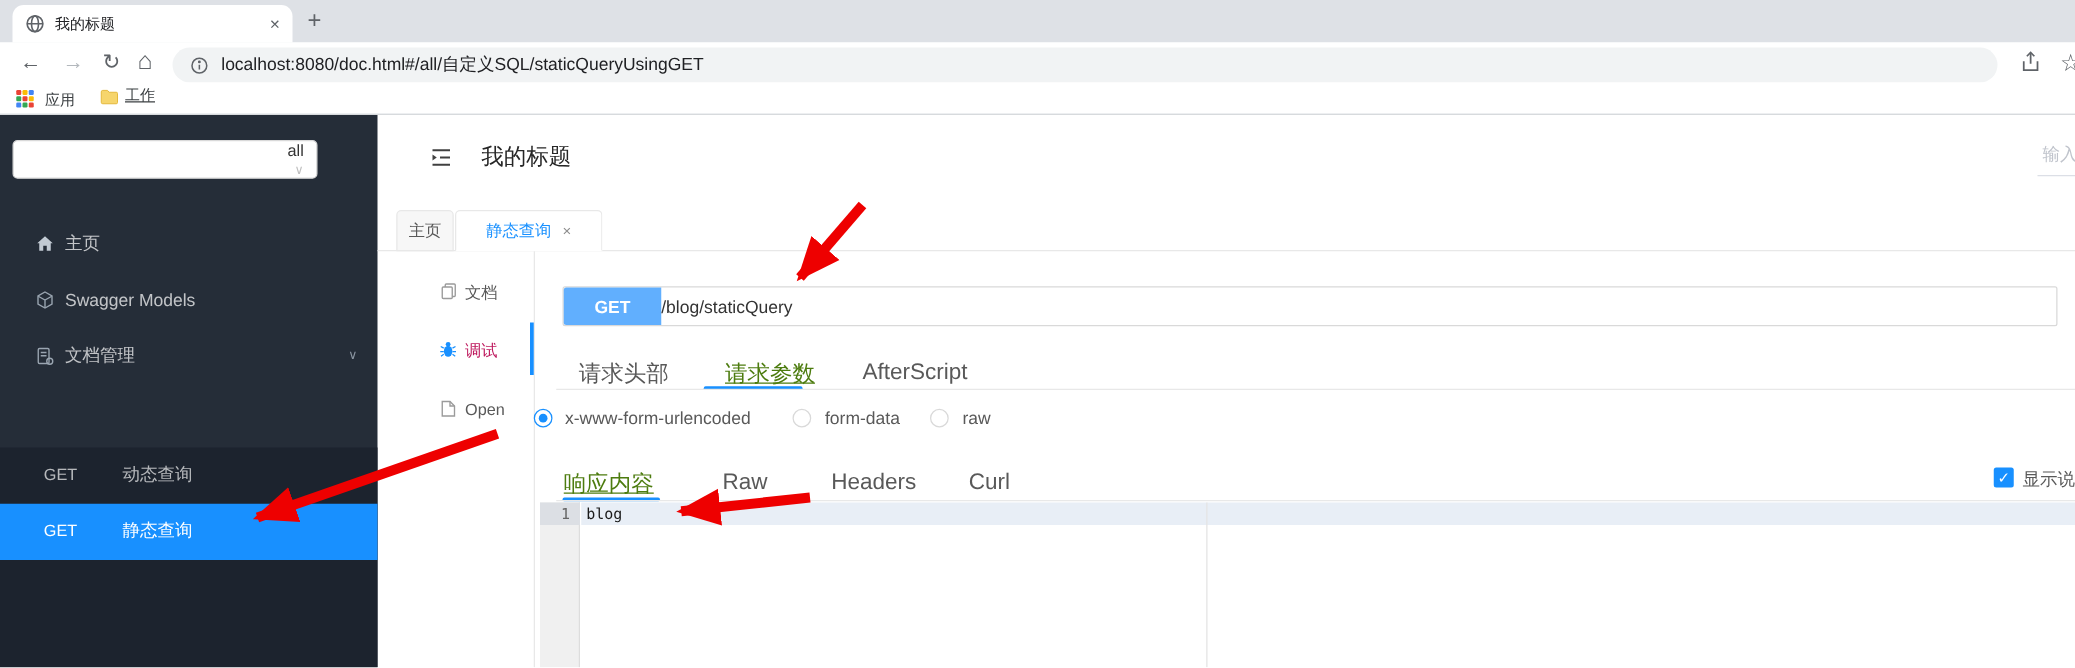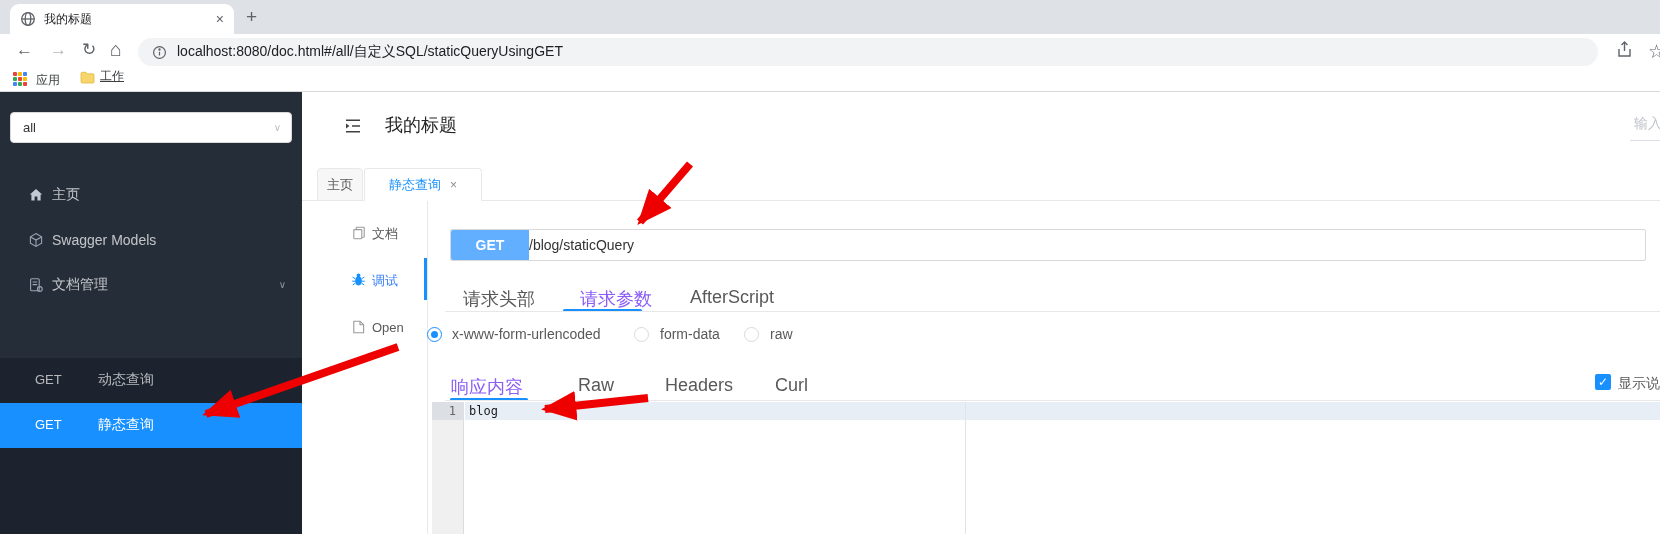--- a/index.html
+++ b/index.html
@@ -18,23 +18,23 @@
   .navico.dis{color:#b3b8bd;}
   .urlbar{left:138px;top:38px;width:1460px;height:28px;border-radius:14px;background:#f1f3f4;
           display:flex;align-items:center;padding:0 14px;box-sizing:border-box;}
   .urltext{font-size:14px;color:#202124;margin-left:10px;white-space:nowrap;}
   .bookmarks{left:0;top:66px;width:1660px;height:25px;background:#fff;border-bottom:1px solid #d7dadd;}
   .bmk{font-size:12px;color:#3c4043;}
   .grid9{display:grid;grid-template-columns:repeat(3,4px);grid-gap:1px;}
   .grid9 i{width:4px;height:4px;border-radius:1px;display:block;}
   
   .sidebar{left:0;top:92px;width:302px;height:442px;background:#252d38;}
-  .gsel{left:10px;top:20px;width:282px;height:31px;background:#fff;border:1px solid #d9d9d9;
-        border-radius:4px;box-sizing:border-box;display:flex;align-items:center;
-        justify-content:space-between;padding:0 10px 0 12px;font-size:13px;color:#333;}
+  .gsel{left:10px;top:20px;width:244px;height:31px;background:#fff;border:1px solid #d9d9d9;
+        border-radius:4px;box-sizing:border-box;display:flex;align-items:flex-end;
+        justify-content:space-between;padding:0 10px 0 12px;font-size:13px;color:#333;flex-direction:column;}
   .sitem{left:0;width:302px;height:45px;display:flex;align-items:center;
          color:rgba(255,255,255,.72);font-size:14px;}
   .sitem .mi{position:absolute;left:28px;width:16px;height:16px;}
   .sitem .ml{position:absolute;left:52px;}
   .chev{color:#8b95a1;font-size:10px;}
   .badge{position:absolute;right:26px;width:19px;height:19px;border-radius:50%;background:#1890ff;
          color:#fff;font-size:12px;display:flex;align-items:center;justify-content:center;}
   .submenu{left:0;top:266px;width:302px;height:176px;background:#1c232e;}
   .subitem{left:0;width:302px;height:45px;color:rgba(255,255,255,.68);font-size:14px;}
   .subitem .method{position:absolute;left:35px;top:14px;font-size:13px;}
@@ -42,28 +42,28 @@
   .subitem.sel{background:#1890ff;color:#fff;}
   
   .pagetitle{font-size:18px;color:#262626;font-weight:500;}
   .hsearch{color:#c0c4cc;font-size:14px;white-space:nowrap;}
   .doctab{top:168px;height:33px;box-sizing:border-box;border:1px solid #e8e8e8;border-radius:4px 4px 0 0;
           display:flex;align-items:center;justify-content:center;font-size:13px;color:#595959;background:#f7f7f7;}
   .doctab.active{background:#fff;color:#1890ff;border-bottom:1px solid #fff;z-index:2;}
   .hline{background:#e8e8e8;height:1px;}
   .vline{background:#e8e8e8;width:1px;}
   .mnav{font-size:13px;color:#595959;}
-  .mnav.active{color:#3b82f6;}
+  .mnav.active{color:#be185d;}
   .getseg{width:78px;height:100%;background:#61affe;color:#fff;font-weight:bold;font-size:14px;
           display:flex;align-items:center;justify-content:center;border-radius:2px 0 0 2px;}
   .reqbar{left:450px;top:229px;width:1196px;height:32px;border:1px solid #d9d9d9;border-radius:2px;
           box-sizing:border-box;display:flex;align-items:center;background:#fff;}
   .pathtext{font-size:14px;color:#333;}
   .ttext{font-size:18px;color:#595959;white-space:nowrap;}
-  .ttext.active{color:#8b5cf6;}
+  .ttext.active{color:#4d7c0f;text-decoration:underline;}
   .underline{background:#1890ff;height:3px;border-radius:2px;}
   .radio{width:15px;height:15px;border-radius:50%;border:1px solid #d9d9d9;background:#fff;box-sizing:border-box;}
   .radio.sel{border:1px solid #1890ff;display:flex;align-items:center;justify-content:center;}
   .radio.sel i{width:7px;height:7px;border-radius:50%;background:#1890ff;display:block;}
   .rlabel{font-size:14px;color:#595959;white-space:nowrap;}
   .cbox{width:16px;height:16px;background:#1890ff;border-radius:2px;color:#fff;font-size:12px;
         display:flex;align-items:center;justify-content:center;}
   
   .editor{left:432px;top:402px;width:1228px;height:132px;background:#fff;}
   .gutter{position:absolute;left:0;top:0;width:32px;height:132px;background:#f0f0f0;border-right:1px solid #ddd;box-sizing:border-box;}

